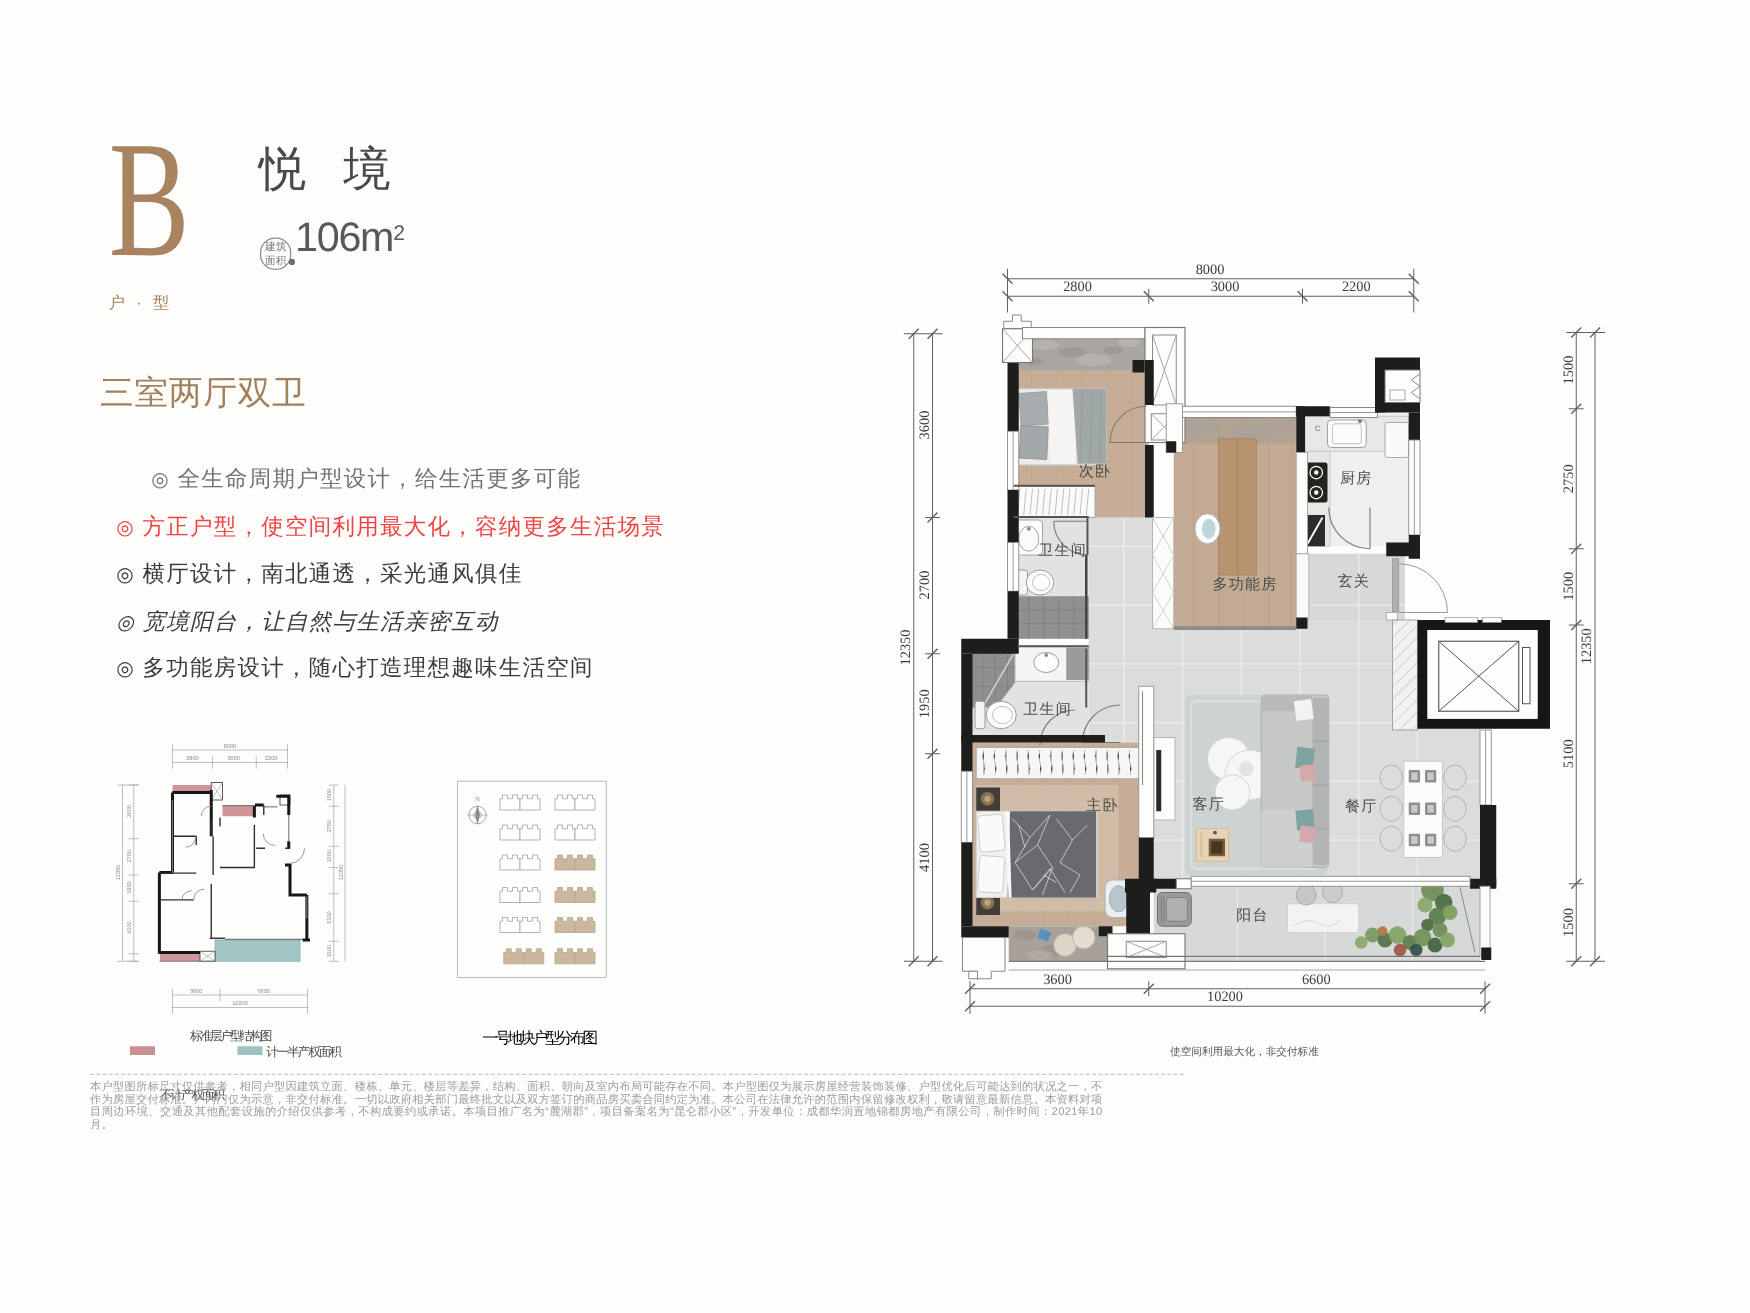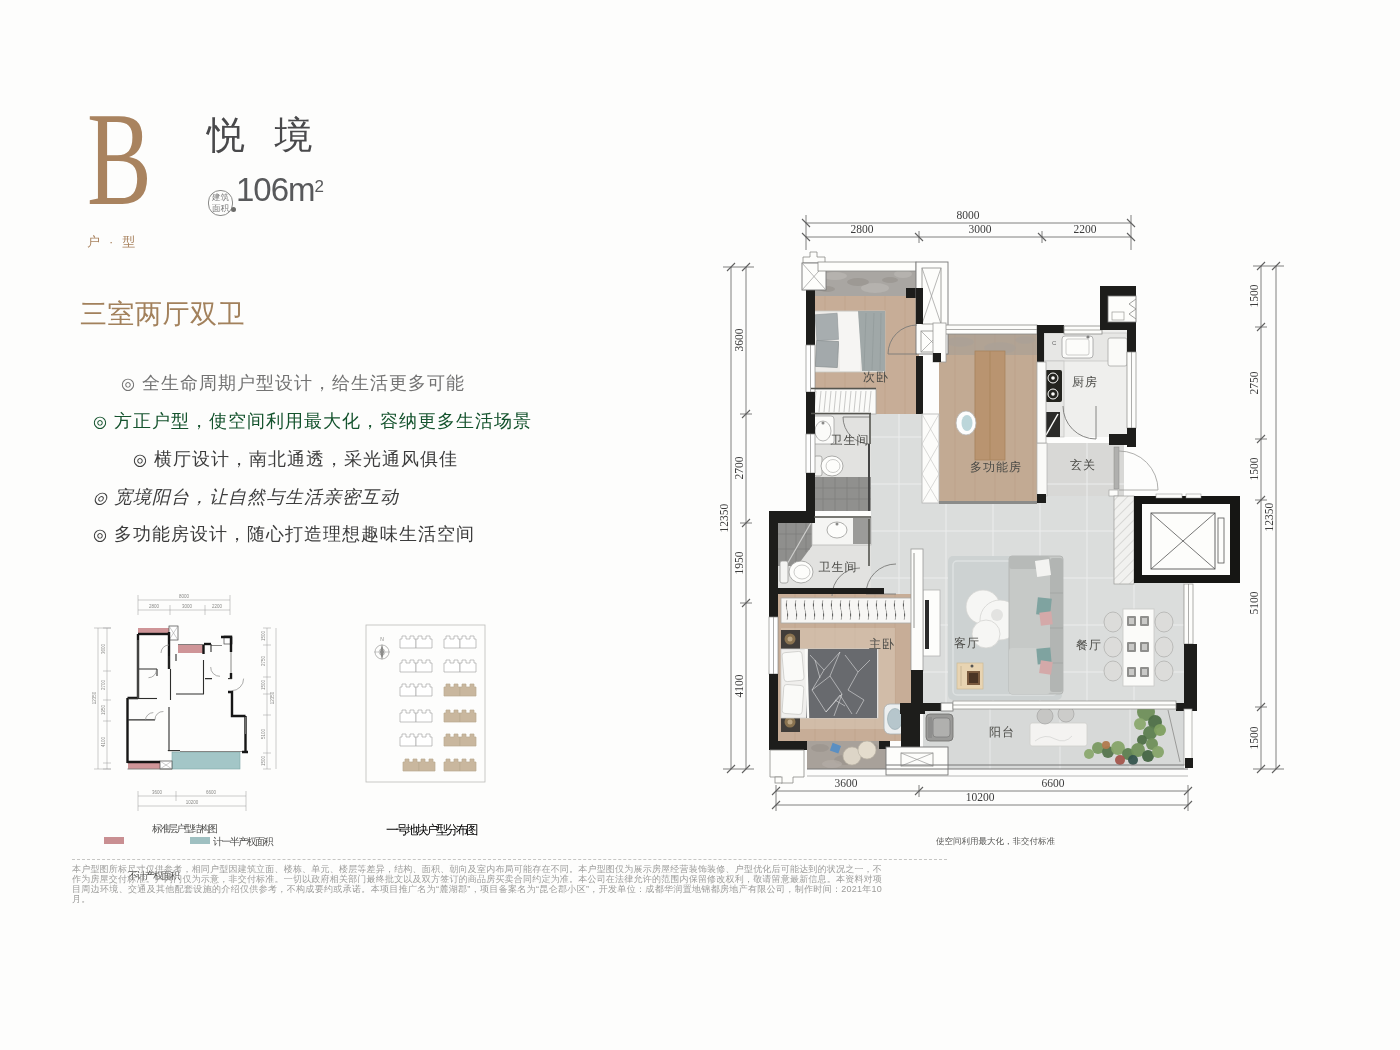--- a/index.html
+++ b/index.html
@@ -23,23 +23,23 @@
 <div class="abs" style="left:208px;top:190px;width:23px;height:23px;border:1px solid #8a8a88;border-radius:12px;color:#777;font-size:8.5px;line-height:11px;text-align:center;padding-top:1px;font-family:Liberation Serif, serif;">建筑<br>面积</div>
 
 <div class="abs" style="left:231px;top:207px;width:5px;height:5px;border-radius:50%;background:#6b6b69;"></div>
 
 <div class="abs" style="left:236px;top:171px;color:#58595b;font-size:33px;letter-spacing:-1px;">106m<span style="font-size:17px;vertical-align:9px;">2</span></div>
 
 <div class="abs" style="left:80px;top:296px;color:#a2815c;font-size:27px;letter-spacing:0.5px;white-space:nowrap;">三室两厅双卫</div>
 
 <div class="abs" style="left:93px;top:371px;color:#737373;font-size:18px;letter-spacing:1px;white-space:nowrap;margin-left:28px;"><span style="font-size:16px;">◎</span> 全生命周期户型设计，给生活更多可能</div>
 
-<div class="abs" style="left:93px;top:409px;color:#14532d;font-size:18px;letter-spacing:1px;white-space:nowrap;"><span style="font-size:16px;">◎</span> 方正户型，使空间利用最大化，容纳更多生活场景</div>
-
-<div class="abs" style="left:93px;top:447px;color:#3c3c3c;font-size:18px;letter-spacing:1px;white-space:nowrap;margin-left:40px;"><span style="font-size:16px;">◎</span> 横厅设计，南北通透，采光通风俱佳</div>
+<div class="abs" style="left:93px;top:409px;color:#ef4444;font-size:18px;letter-spacing:1px;white-space:nowrap;"><span style="font-size:16px;">◎</span> 方正户型，使空间利用最大化，容纳更多生活场景</div>
+
+<div class="abs" style="left:93px;top:447px;color:#3c3c3c;font-size:18px;letter-spacing:1px;white-space:nowrap;"><span style="font-size:16px;">◎</span> 横厅设计，南北通透，采光通风俱佳</div>
 
 <div class="abs" style="left:93px;top:485px;color:#3c3c3c;font-size:18px;letter-spacing:1px;white-space:nowrap;font-style:italic;"><span style="font-size:16px;">◎</span> 宽境阳台，让自然与生活亲密互动</div>
 
 <div class="abs" style="left:93px;top:522px;color:#3c3c3c;font-size:18px;letter-spacing:1px;white-space:nowrap;"><span style="font-size:16px;">◎</span> 多功能房设计，随心打造理想趣味生活空间</div>
 
 <div class="abs" style="left:104px;top:837px;width:20px;height:7px;background:#c98f92;"></div>
 
 <div class="abs" style="left:128px;top:869px;color:#4b4b49;font-size:10px;letter-spacing:-1.6px;white-space:nowrap;">不计产权面积</div>
 
 <div class="abs" style="left:190px;top:837px;width:20px;height:7px;background:#9fc0c1;"></div>

